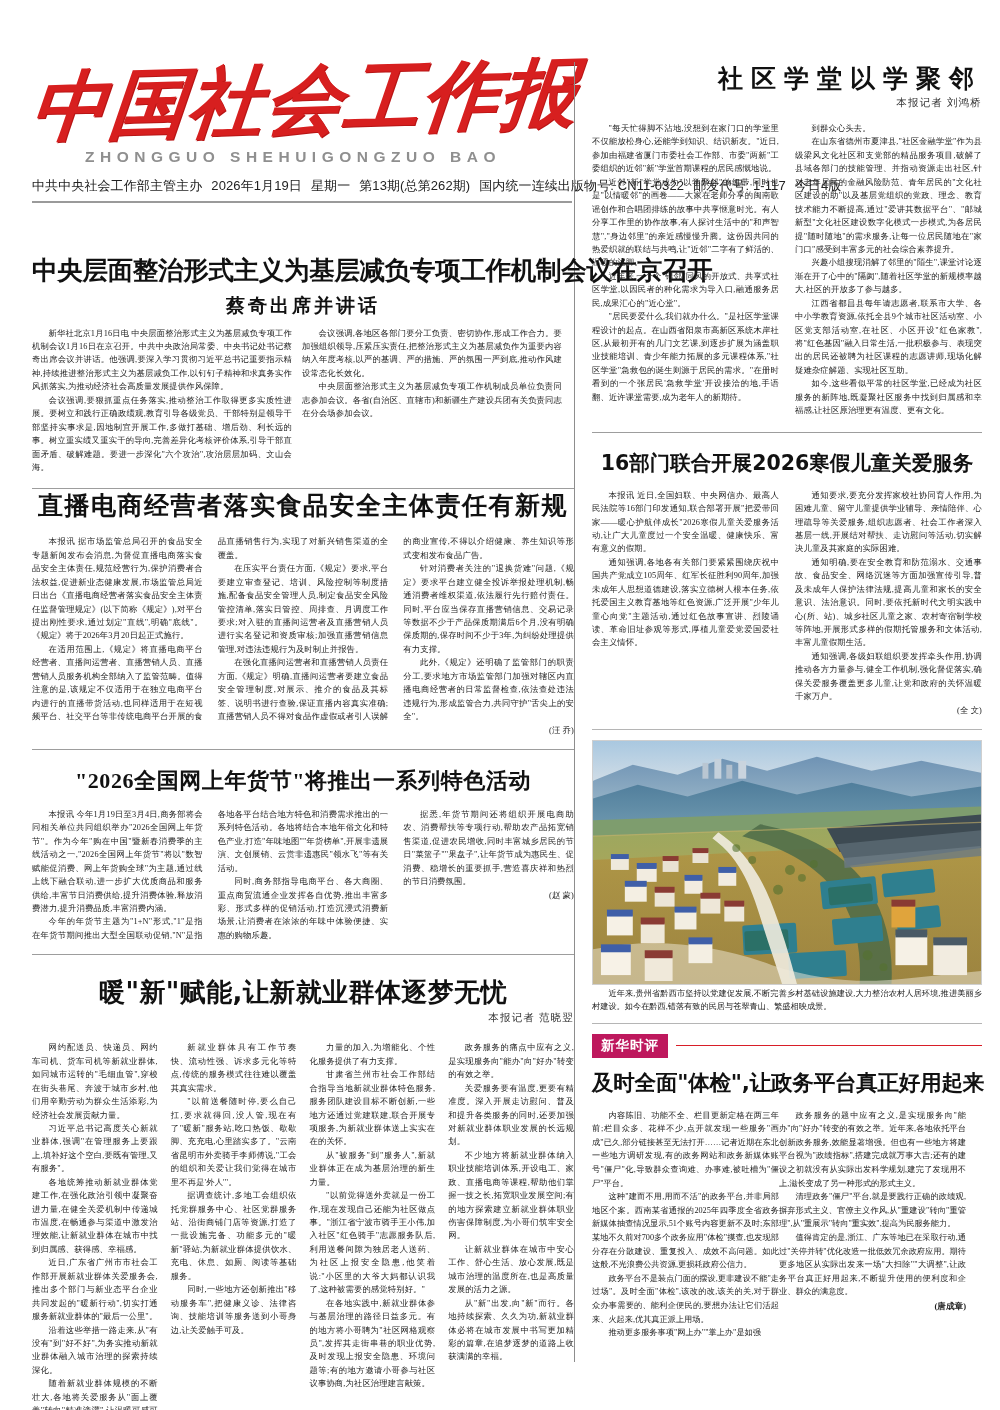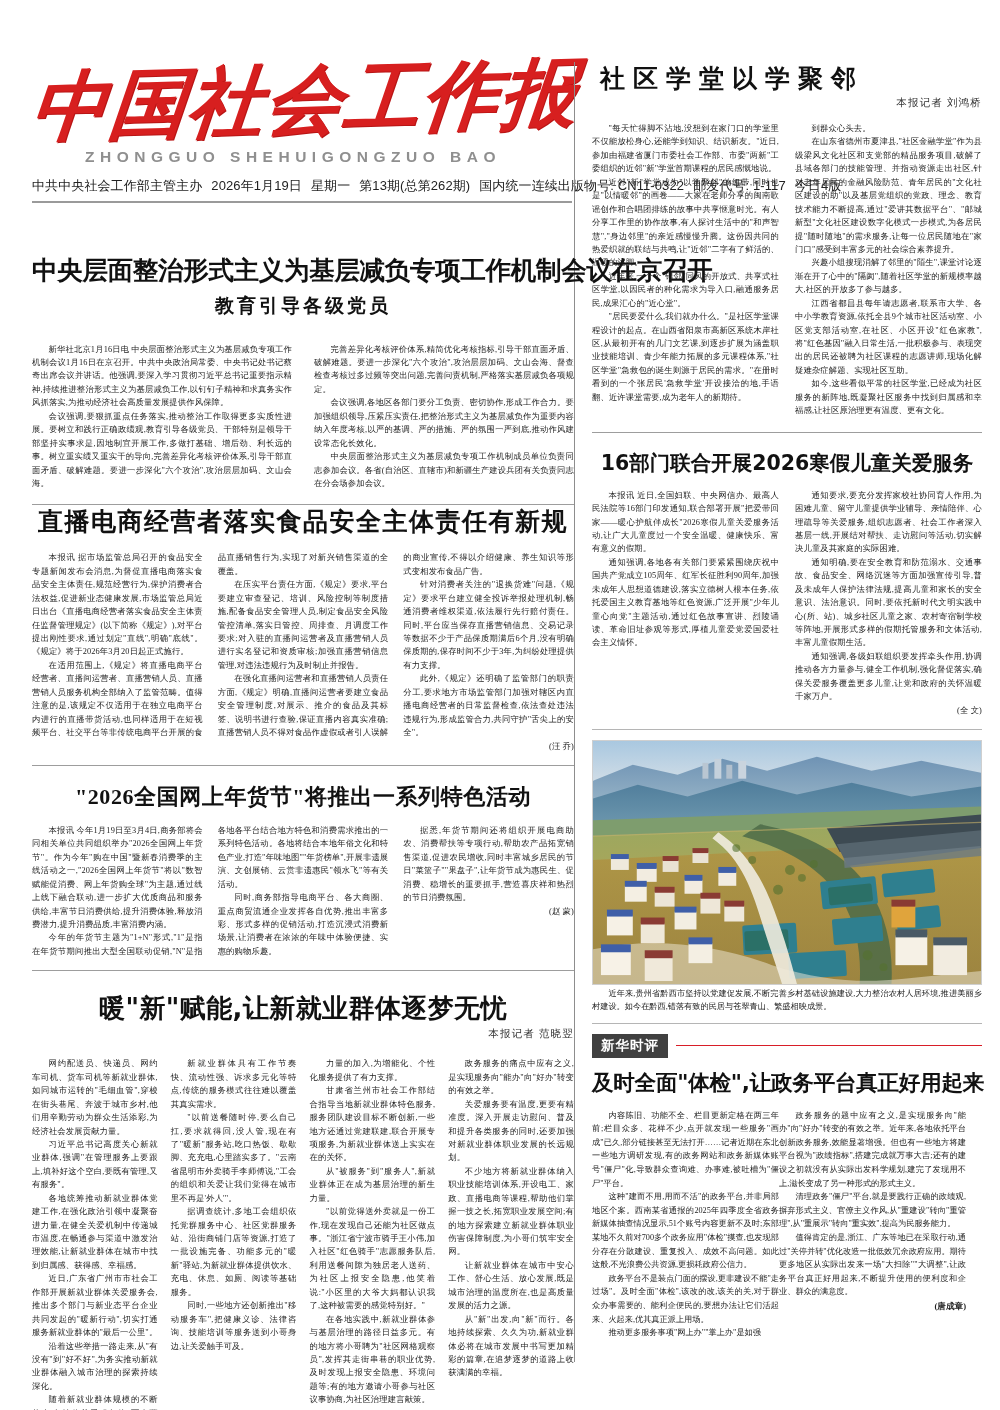--- a/index.html
+++ b/index.html
@@ -96,21 +96,21 @@
     font-size:26px;
     text-align:center;
     letter-spacing:.4px;
     color:#111;
     white-space:nowrap;
   }
   .hl-r1{
     font-family:"Liberation Serif",serif;
     font-weight:700;
     font-size:25px;
-    text-align:left;
+    text-align:right;
     letter-spacing:8px;
     color:#111;
     padding-left:8px;
   }
   .hl-r2{
     font-family:"DejaVu Sans","Liberation Sans",sans-serif;
     font-weight:700;
     font-size:20.5px;
     text-align:center;
     letter-spacing:0px;
@@ -159,21 +159,21 @@
   }
   .caption{
     font-size:8.2px;line-height:1.6;margin-top:2px;text-align:justify;
     text-indent:2em;color:#222;
     font-family:"Liberation Serif",serif;
   }
 
   
   .badge-row{display:flex;align-items:center;gap:0;margin-top:4px;}
   .badge{
-    background:#404040;color:#fff;font-weight:700;
+    background:#be185d;color:#fff;font-weight:700;
     font-family:"DejaVu Sans","Liberation Sans",sans-serif;
     font-size:13.5px;padding:3px 9px 4px;letter-spacing:1px;
     line-height:1.2;
   }
   .badge-line{flex:1;height:0;border-top:1.6px solid #d81e28;margin-left:8px;}
 
   .comment-body{
     font-size:8.2px;line-height:1.66;text-align:justify;color:#1c1c1c;
     font-family:"Liberation Serif",serif;word-break:break-all;
   }
@@ -193,28 +193,27 @@
     </div>
     <div class="mast-rule"></div>
   </div>
 
   <div class="vdivider"></div>
 
   <div class="left-col">
 
     <div>
       <div class="hl-lead">中央层面整治形式主义为基层减负专项工作机制会议在京召开</div>
-      <div class="hl-lead-sub">教育引导各级党员</div>
-      <div style="margin-top:24px;display:flex;gap:22px;">
+      <div class="hl-lead-sub">蔡奇出席并讲话</div>
+      <div style="margin-top:8px;display:flex;gap:10px;">
         <div class="bodytext" style="width:260px;">
           <p><span class="lead-in"></span><span>新华社北京1月16日电 中央层面整治形式主义为基层减负专项工作机制会议1月16日在京召开。中共中央政治局常委、中央书记处书记蔡奇出席会议并讲话。他强调,要深入学习贯彻习近平总书记重要指示精神,持续推进整治形式主义为基层减负工作,以钉钉子精神和求真务实作风抓落实,为推动经济社会高质量发展提供作风保障。</span></p>
           <p>会议强调,要狠抓重点任务落实,推动整治工作取得更多实质性进展。要树立和践行正确政绩观,教育引导各级党员、干部特别是领导干部坚持实事求是,因地制宜开展工作,多做打基础、增后劲、利长远的事。树立重实绩又重实干的导向,完善差异化考核评价体系,引导干部直面矛盾、破解难题。要进一步深化"六个攻治",攻治层层加码、文山会海。</p>
         </div>
         <div class="bodytext" style="width:260px;">
-          <p>完善差异化考核评价体系,精简优化考核指标,引导干部直面矛盾、破解难题。要进一步深化"六个攻治",攻治层层加码、文山会海、督查检查考核过多过频等突出问题,完善问责机制,严格落实基层减负各项规定。</p>
           <p>会议强调,各地区各部门要分工负责、密切协作,形成工作合力。要加强组织领导,压紧压实责任,把整治形式主义为基层减负作为重要内容纳入年度考核,以严的基调、严的措施、严的氛围一严到底,推动作风建设常态化长效化。</p>
           <p>中央层面整治形式主义为基层减负专项工作机制成员单位负责同志参加会议。各省(自治区、直辖市)和新疆生产建设兵团有关负责同志在分会场参加会议。</p>
         </div>
       </div>
     </div>
 
     <div class="rule-thin" style="margin-top:14px;"></div>
 
     <div style="">
       <div class="hl-2">直播电商经营者落实食品安全主体责任有新规</div>

